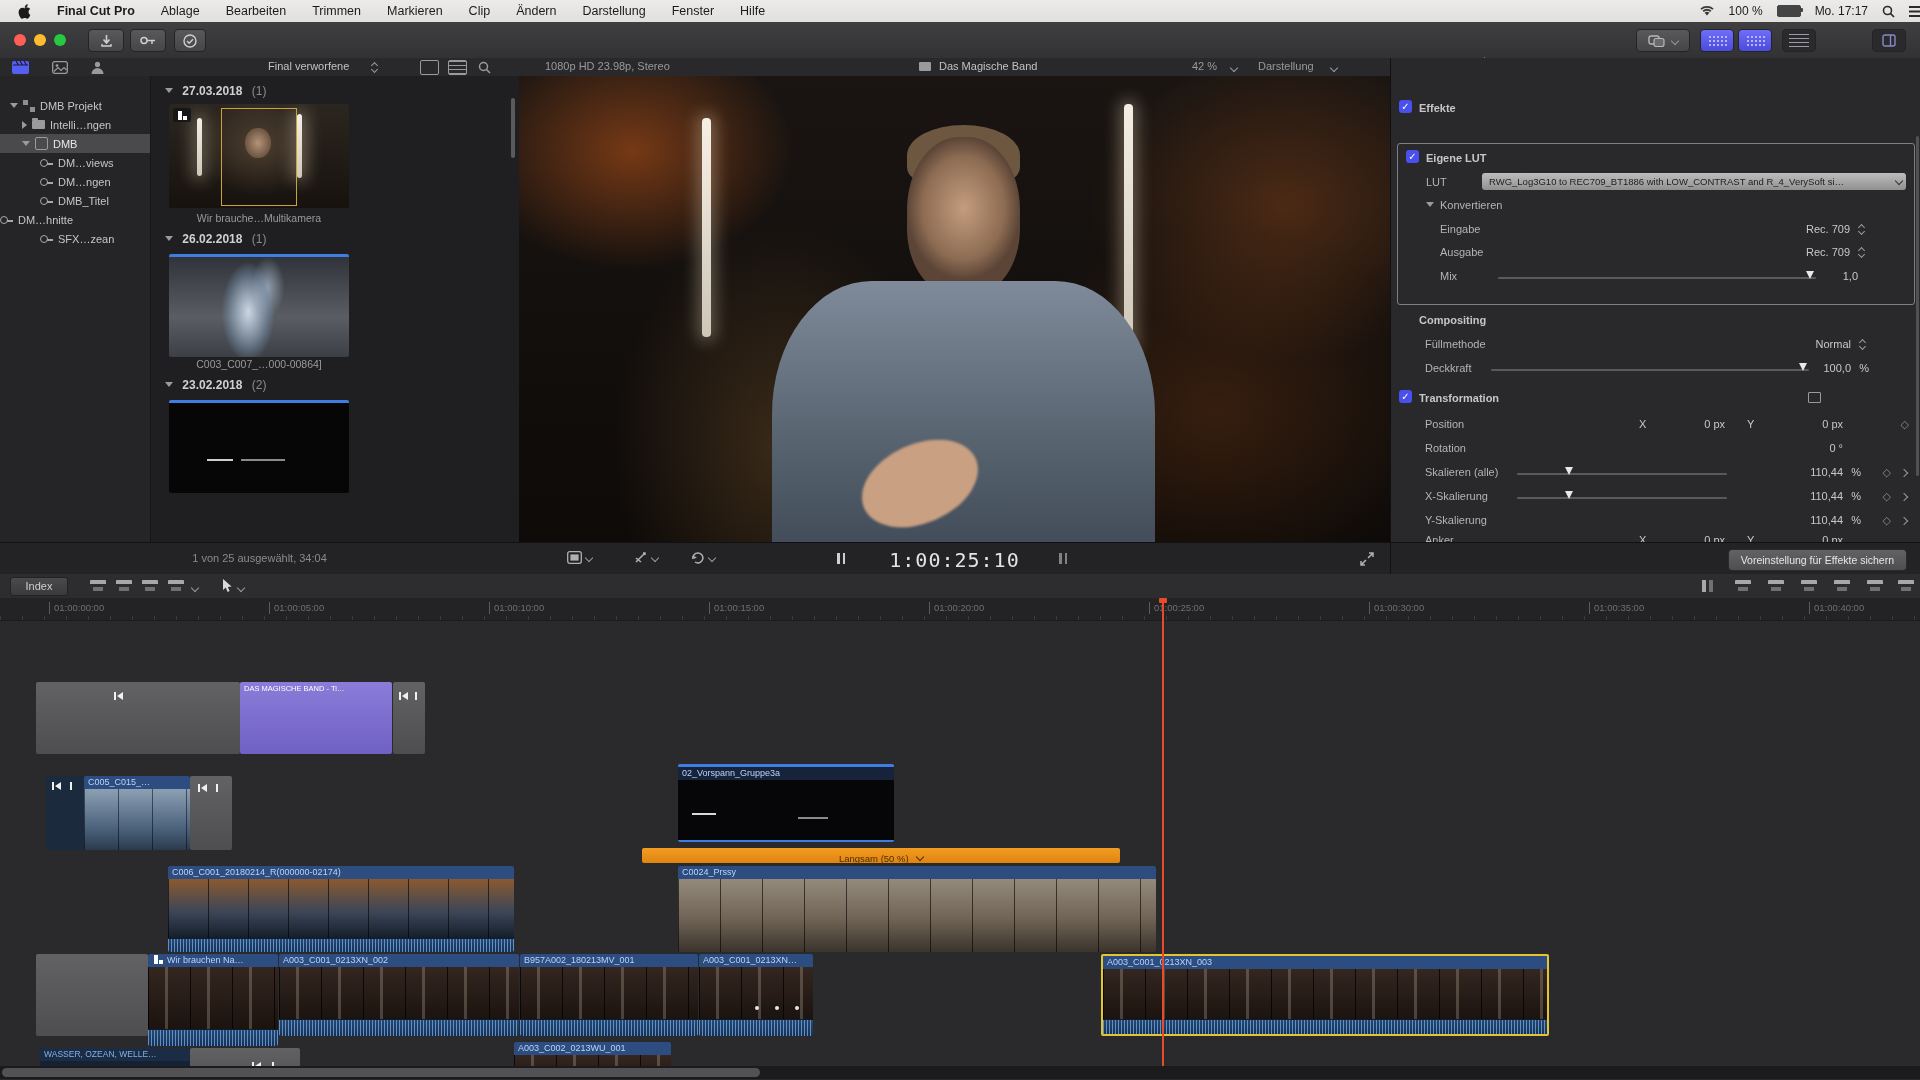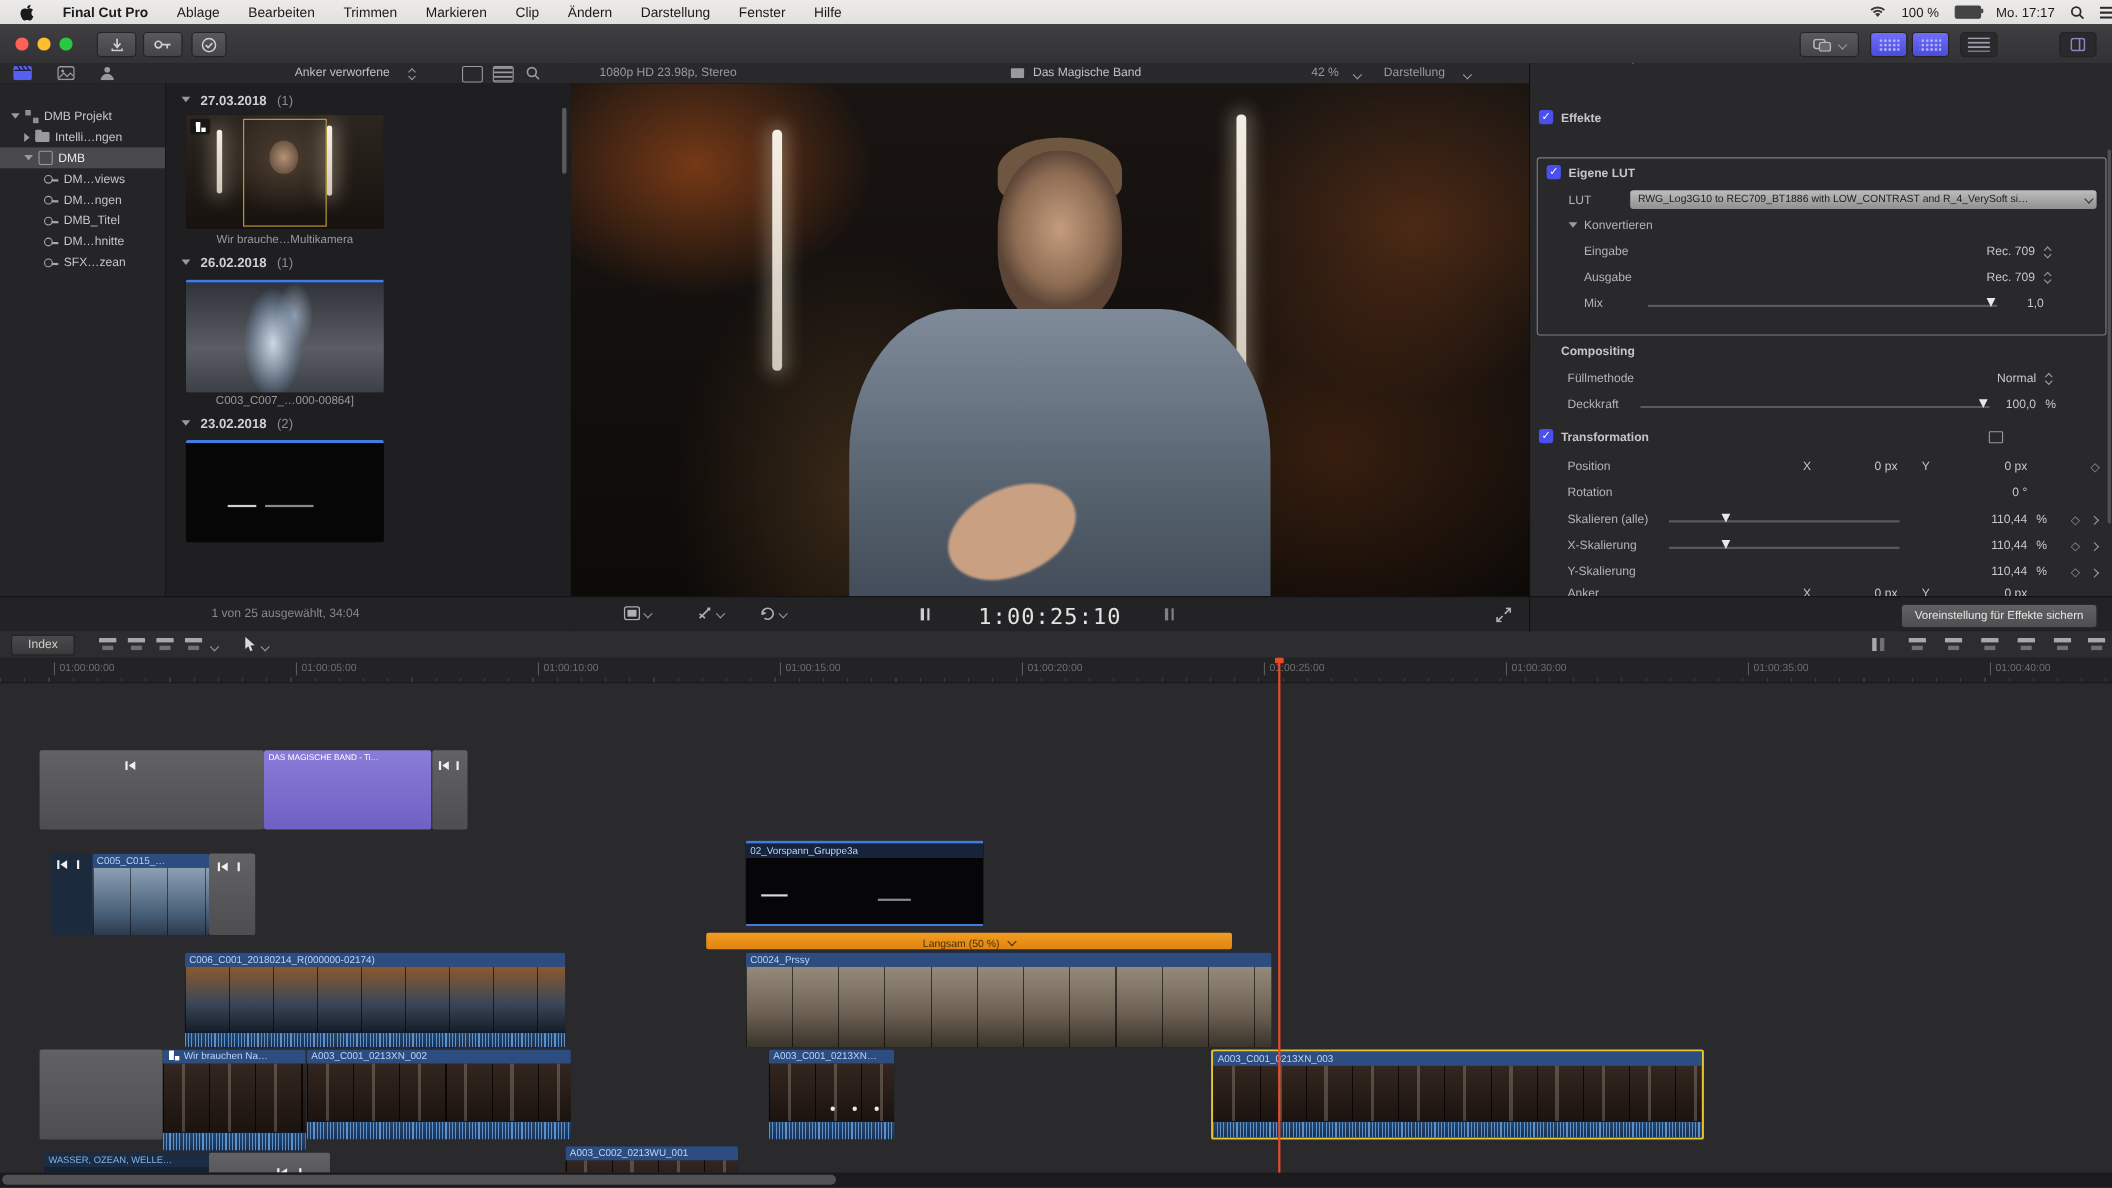--- a/index.html
+++ b/index.html
@@ -285,21 +285,21 @@
           <circle cx="5" cy="4.6" r="1.4" fill="#9a9a9c"></circle>
           <path d="M2 10.5 L6 6.5 L9 9.5 L12 6.5 L14.5 9" stroke="#9a9a9c" stroke-width="1.2" fill="none"></path>
         </svg>
     </span>
     <span class="ab" style="left:90px;top:2px;">
       <svg width="15" height="13" viewBox="0 0 15 13">
           <circle cx="7.5" cy="3.4" r="2.6" fill="#9a9a9c"></circle>
           <path d="M1.5 13 a6 6 0 0 1 12 0 Z" fill="#9a9a9c"></path>
         </svg>
     </span>
-    <span class="ph-txt" style="left:268px;color:#c2c2c4;">Anker verworfene</span>
+    <span class="ph-txt" style="left:268px;color:#c2c2c4;">Final verworfene</span>
     <span class="ab stepper" style="left:372px;top:5px;">
         <i class="up"></i>
         <i class="dn"></i>
       </span>
     <span class="ab miniico" style="left:420px;top:2px;"></span>
     <span class="ab miniico" style="left:448px;top:2px;background-image:linear-gradient(#9a9a9c 1.5px,transparent 1.5px);background-size:100% 4px;"></span>
     <span class="ab" style="left:478px;top:2px;">
       <svg width="13" height="13" viewBox="0 0 13 13">
           <circle cx="5.5" cy="5.5" r="4" fill="none" stroke="#9a9a9c" stroke-width="1.5"></circle>
           <line x1="8.6" y1="8.6" x2="12" y2="12" stroke="#9a9a9c" stroke-width="1.5"></line>
@@ -348,21 +348,21 @@
         <span class="ell">DM…views</span>
       </div>
       <div class="sb-item" style="padding-left:40px;">
         <span class="keyicon"></span>
         <span class="ell">DM…ngen</span>
       </div>
       <div class="sb-item" style="padding-left:40px;">
         <span class="keyicon"></span>
         <span class="ell">DMB_Titel</span>
       </div>
-      <div class="sb-item" style="padding-left:40px;">
+      <div class="sb-item" style="">
         <span class="keyicon"></span>
         <span class="ell">DM…hnitte</span>
       </div>
       <div class="sb-item" style="padding-left:40px;">
         <span class="keyicon"></span>
         <span class="ell">SFX…zean</span>
       </div>
     </div>
 
     <div class="ab" id="clips">
@@ -656,20 +656,25 @@
       <div class="clip" style="left:148px;top:334px;width:130px;height:92px;background:#17253d;">
         <div class="clip-hd ell"><span class="mc-badge" style="position:static;display:inline-flex;width:12px;height:9px;background:none;vertical-align:-1px;margin-right:3px;"></span><span>Wir brauchen Na…</span></div>
         <div class="film" style="top:13px;bottom:16px;"></div>
         <div class="wave" style="bottom:0;height:16px;"></div>
       </div>
       <div class="clip" style="left:279px;top:334px;width:240px;height:82px;background:#17253d;">
         <div class="clip-hd ell">A003_C001_0213XN_002</div>
         <div class="film" style="top:13px;bottom:16px;"></div>
         <div class="wave" style="bottom:0;height:16px;"></div>
       </div>
+      <div class="clip" style="left:520px;top:334px;width:178px;height:82px;background:#17253d;">
+        <div class="clip-hd ell">B957A002_180213MV_001</div>
+        <div class="film" style="top:13px;bottom:16px;"></div>
+        <div class="wave" style="bottom:0;height:16px;"></div>
+      </div>
       <div class="clip" style="left:699px;top:334px;width:114px;height:82px;background:#17253d;">
         <div class="clip-hd ell">A003_C001_0213XN…</div>
         <div class="film" style="top:13px;bottom:16px;"></div>
         <div class="wave" style="bottom:0;height:16px;"></div>
       </div>
       <div class="clip" style="left:1101px;top:334px;width:448px;height:82px;background:#17253d;border:2px solid #e3c531;">
         <div class="clip-hd ell">A003_C001_0213XN_003</div>
         <div class="film" style="top:13px;bottom:14px;"></div>
         <div class="wave" style="bottom:0;height:14px;"></div>
       </div>

